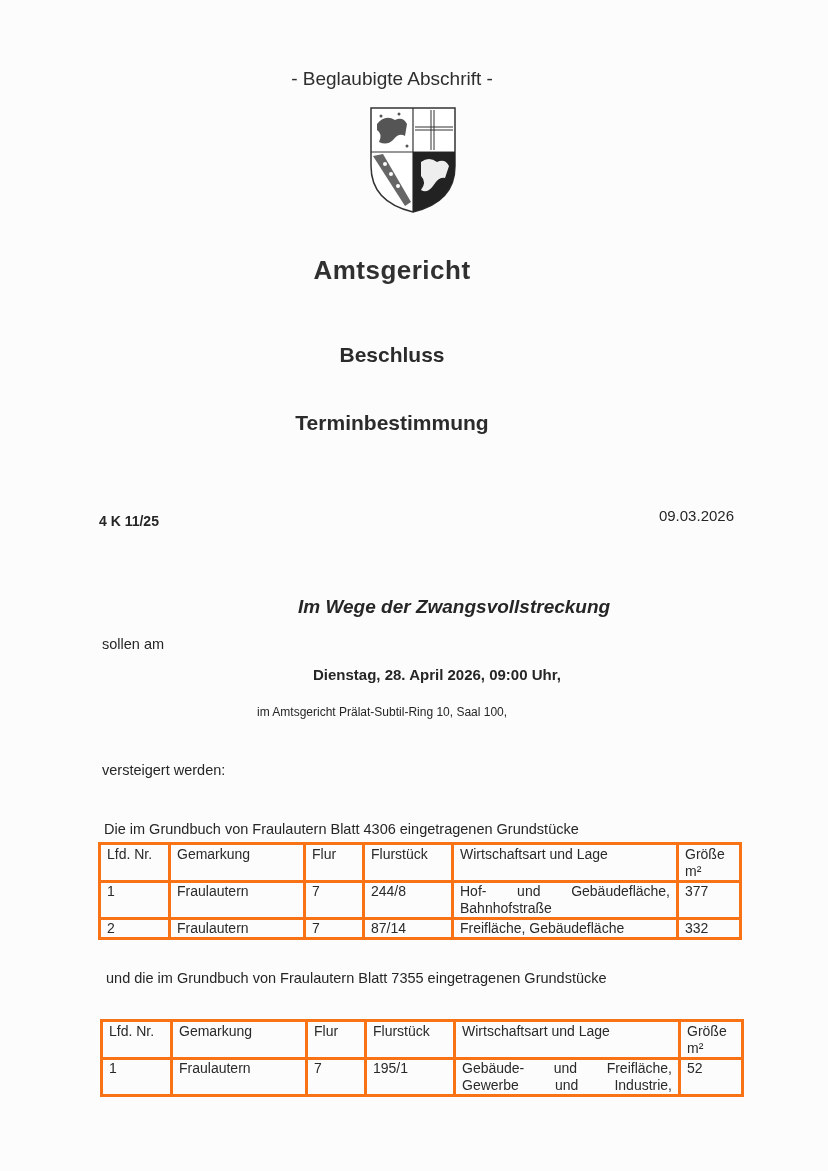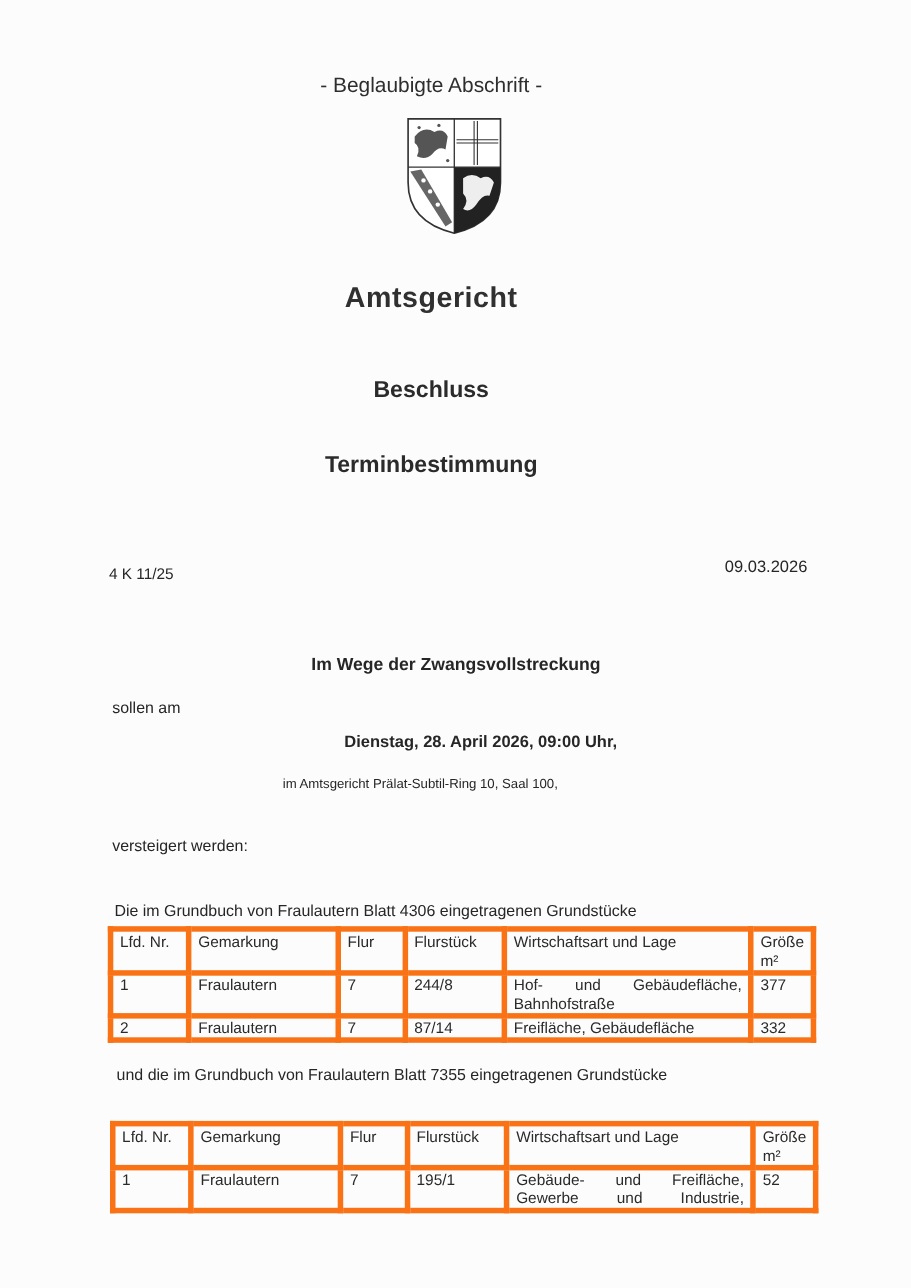--- a/index.html
+++ b/index.html
@@ -7,33 +7,33 @@
     width: 828px; height: 1171px; background: #fcfcfc; position: relative; overflow: hidden;
     font-family: "Liberation Sans", sans-serif; color: #262626;
   }
   .abs { position: absolute; }
   .center { left: 0; width: 784px; text-align: center; }
   #header-note { top: 68px; font-size: 19px; color: #2e2e2e; }
   #coat { top: 106px; left: 369px; width: 88px; height: 108px; }
   #court-name { top: 252px; font-size: 26px; font-weight: bold; line-height: 36px; color: #303030; letter-spacing: 0.5px; }
   #decision { top: 343px; font-size: 21px; font-weight: bold; color: #2b2b2b; }
   #subject { top: 411px; font-size: 21px; font-weight: bold; color: #2b2b2b; }
-  #case-no { top: 513px; left: 99px; font-size: 14px; font-weight: normal; }
+  #case-no { top: 513px; left: 99px; font-size: 14px; font-weight: bold; }
   #doc-date { top: 507px; right: 94px; font-size: 15px; }
-  #intro-heading { top: 596px; left: 283px; font-size: 16px; font-weight: bold; }
+  #intro-heading { top: 596px; left: 298px; font-size: 19px; font-weight: bold; font-style: italic; }
   #sollen { top: 636px; left: 102px; font-size: 14.5px; }
   #datetime { top: 666px; left: 293px; font-size: 15px; font-weight: bold; margin-left: 20px; }
   #location { top: 705px; left: 257px; font-size: 12px; }
   #versteigert { top: 762px; left: 102px; font-size: 14.5px; }
   #intro1 { top: 821px; left: 104px; font-size: 14.5px; }
   #intro2 { top: 970px; left: 106px; font-size: 14.5px; }
   table.parcels {
     position: absolute; border-collapse: collapse; font-size: 14px; color: #2a2a2a;
   }
-  table.parcels td { border: 5px solid #f97316; padding: 0 6px; vertical-align: top; line-height: 17px; }
+  table.parcels td { border: 3px solid #f97316; padding: 0 6px; vertical-align: top; line-height: 17px; }
   table.parcels tr.head td { padding-top: 1px; }
   #table1 { top: 842px; left: 98px; width: 644px; }
   #table2 { top: 1019px; left: 100px; width: 644px; }
   .just { text-align: justify; text-align-last: justify; }
   .col-nr { width: 55px; }
   .col-gem { width: 120px; }
   .col-flur { width: 44px; }
   .col-fst { width: 74px; }
   .col-wirt { width: 210px; }
 </style>

